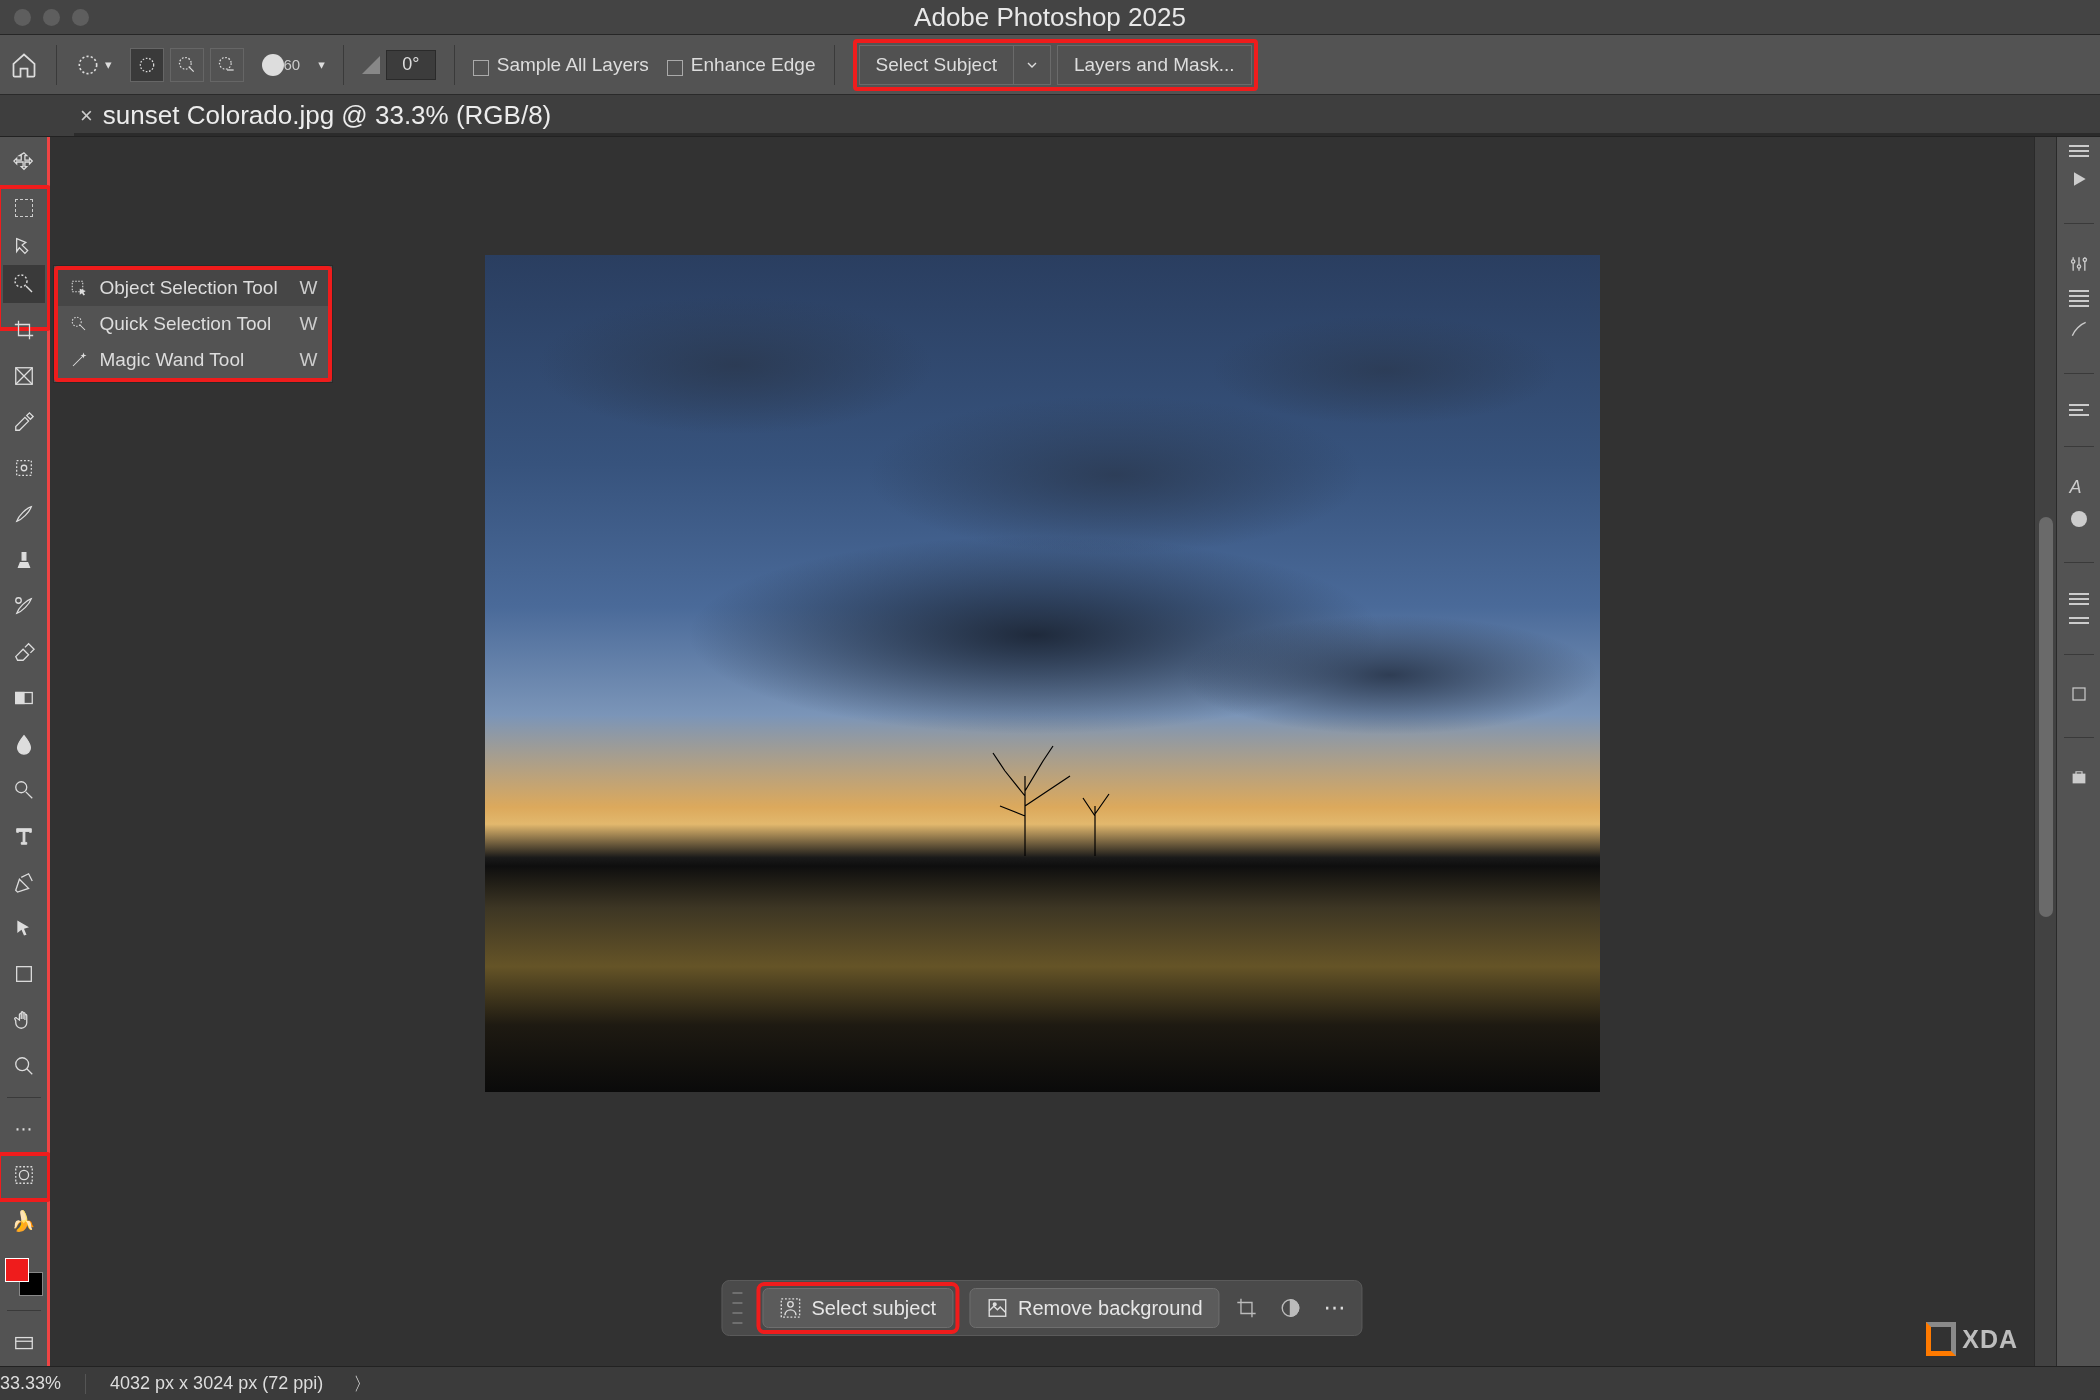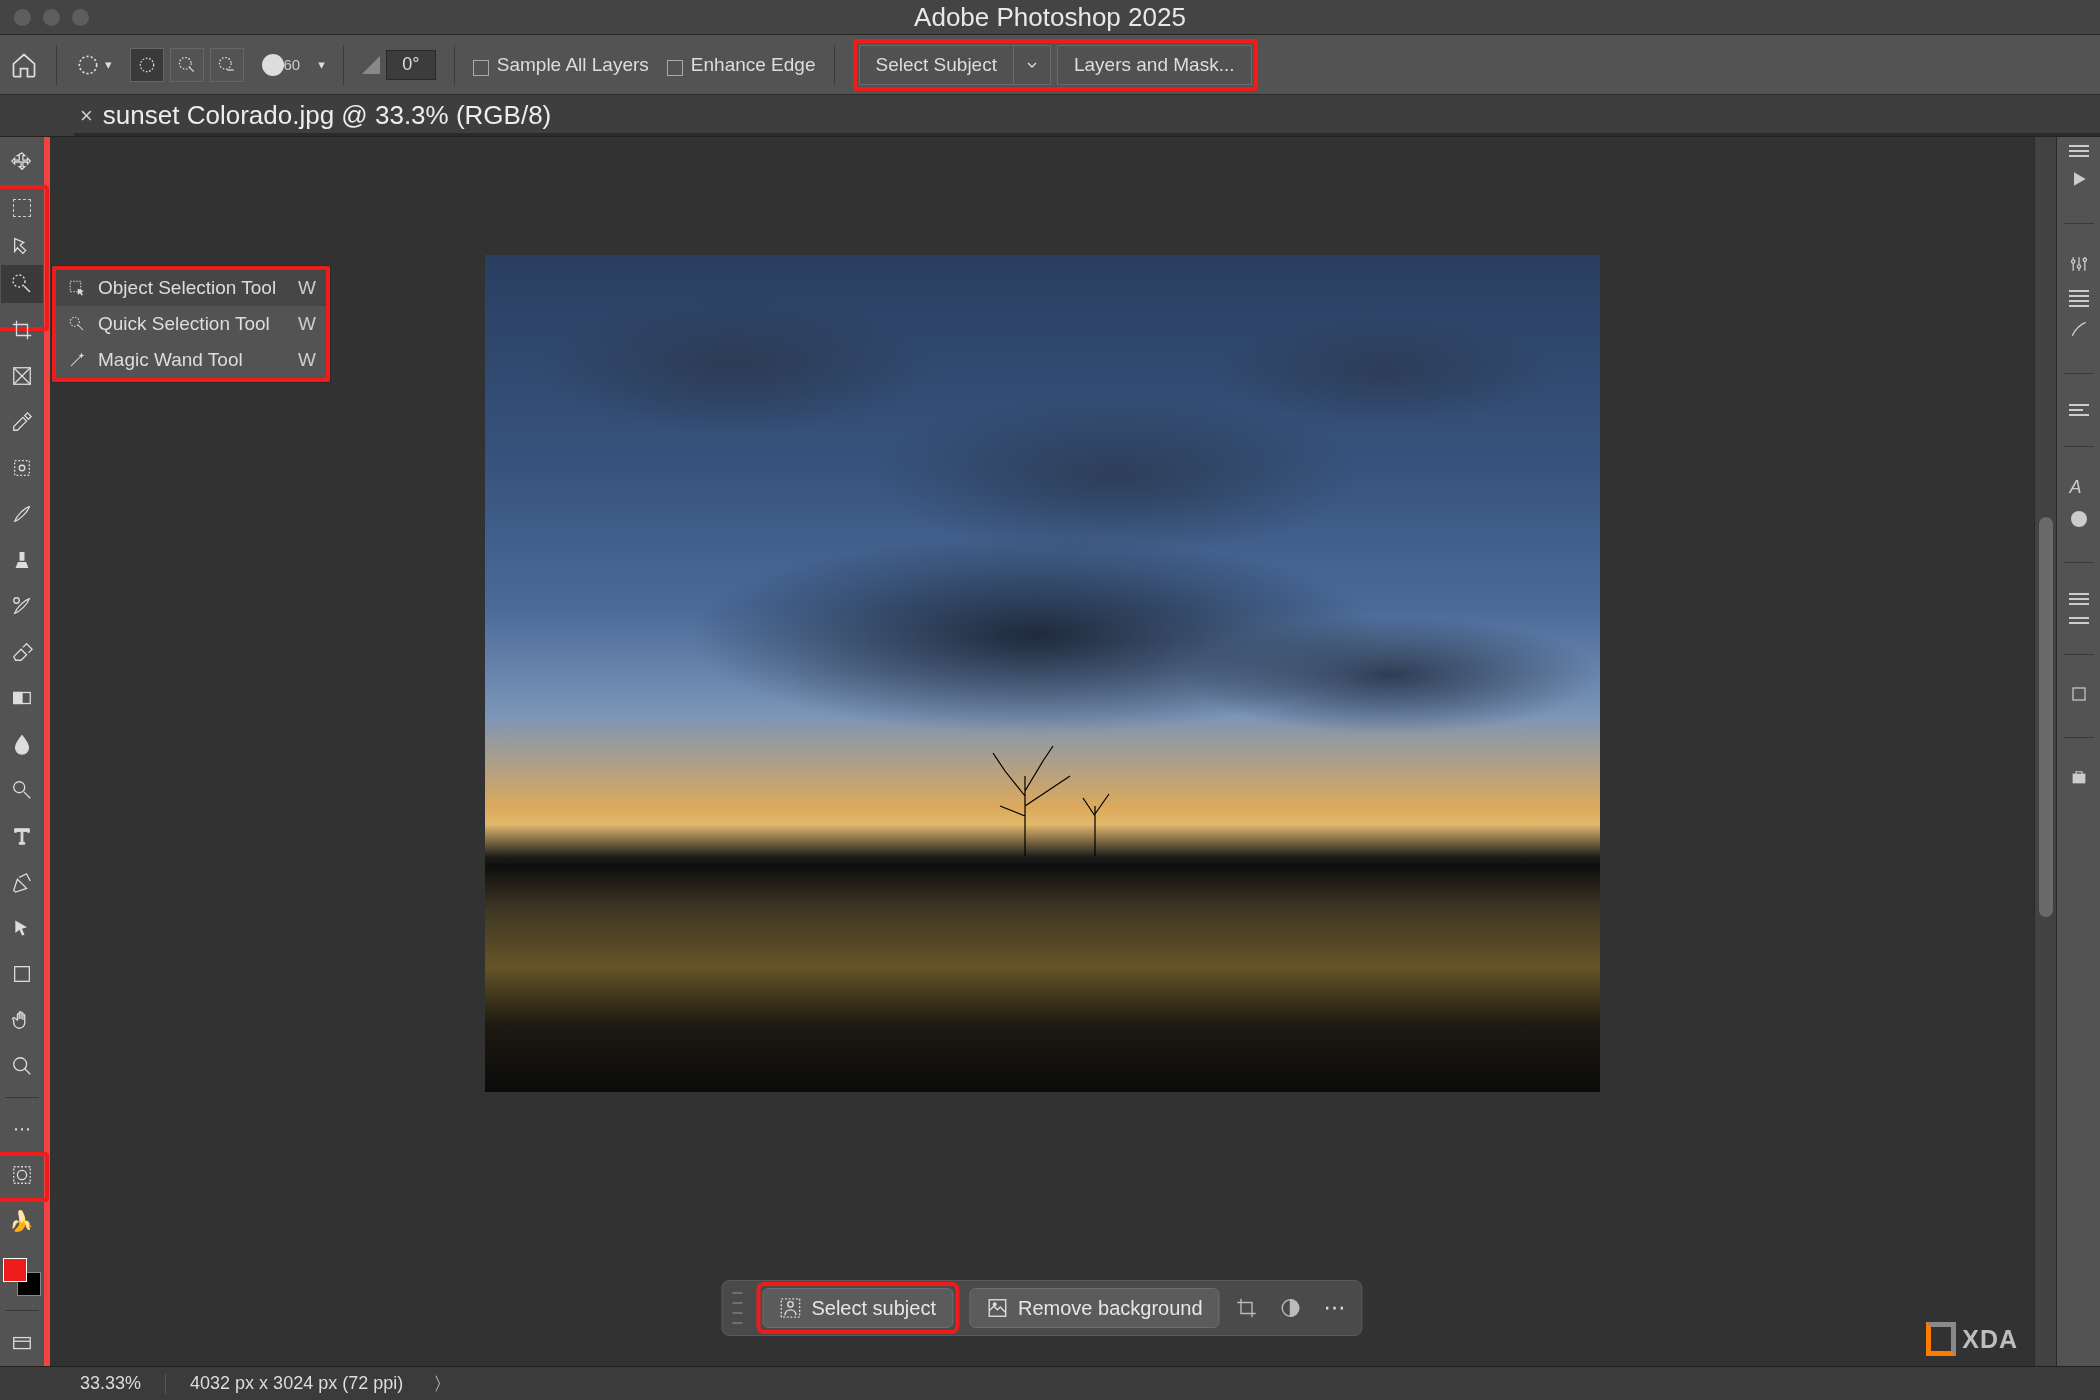--- a/index.html
+++ b/index.html
@@ -20,21 +20,21 @@
   .cb-box{width:16px;height:16px;border:1px solid #aaa;background:transparent}
   .btn{background:#515151;border:1px solid #6a6a6a;color:#ddd;padding:8px 16px;font-size:19px}
   .dd-btn{display:flex}
   .dd-lbl{background:#515151;border:1px solid #6a6a6a;color:#ddd;padding:8px 16px;font-size:19px;border-right:none}
   .dd-ar{background:#515151;border:1px solid #6a6a6a;width:38px;display:flex;align-items:center;justify-content:center}
   .hl{border:4px solid #ef1c1c;border-radius:4px;padding:2px;display:flex;gap:6px;align-items:center}
   .tab-strip{height:42px;background:#3e3e3e;display:flex;align-items:center;padding-left:80px;border-bottom:1px solid #222}
   .tab-close{color:#ccc;font-size:22px;margin-right:10px}
   .tab-name{color:#ececec;font-size:26px}
   .body{display:flex;height:calc(1400px - 35px - 60px - 42px - 34px)}
-  .toolbox{width:50px;background:#535353;display:flex;flex-direction:column;align-items:center;padding-top:6px;gap:8px;border-right:6px solid #ef4444;position:relative}
+  .toolbox{width:50px;background:#535353;display:flex;flex-direction:column;align-items:center;padding-top:6px;gap:8px;border-right:3px solid #ef4444;position:relative}
   .tool{width:42px;height:38px;display:flex;align-items:center;justify-content:center;color:#ddd;position:relative}
   .tool.active{background:#3a3a3a}
   .tool svg{display:block}
   .swatches{margin-top:10px;position:relative;width:38px;height:38px}
   .sw-b{position:absolute;right:0;bottom:0;width:24px;height:24px;background:#000;border:1px solid #888}
   .sw-f{position:absolute;left:0;top:0;width:24px;height:24px;background:#ef1c1c;border:1px solid #fff}
   .tb-hl{position:absolute;border:4px solid #ef1c1c;border-radius:4px;pointer-events:none}
   .flyout{position:absolute;left:50px;top:0;width:280px;background:#535353;border:1px solid #2a2a2a;z-index:10}
   .fly-hl{border:4px solid #ef1c1c;border-radius:4px}
   .fly-row{display:flex;align-items:center;height:36px;padding:0 10px;gap:10px;font-size:19px}
@@ -54,21 +54,21 @@
   .ctx-btn{height:40px;background:#5b5b5b;border:1px solid #6e6e6e;border-radius:6px;display:flex;align-items:center;gap:10px;padding:0 16px;color:#e6e6e6;font-size:20px}
   .ctx-ic{width:34px;height:34px;display:flex;align-items:center;justify-content:center;color:#ddd}
   .grip{width:10px;height:40px;display:flex;flex-direction:column;justify-content:space-around;margin-right:4px}
   .grip span{height:2px;background:#6f6f6f}
   .hl-ctx{border:4px solid #ef1c1c;border-radius:8px;padding:2px}
   .right-rail{width:44px;background:#535353;border-left:1px solid #2a2a2a;display:flex;flex-direction:column;align-items:center;padding-top:8px;gap:30px}
   .right-rail .grp{display:flex;flex-direction:column;gap:12px}
   .right-rail .sep2{width:30px;height:1px;background:#3a3a3a}
   .scroll-gut{width:22px;background:#424242;border-left:1px solid #2a2a2a;position:relative}
   .thumb{position:absolute;top:380px;left:4px;width:14px;height:400px;background:#6a6a6a;border-radius:7px}
-  .status{height:34px;background:#3b3b3b;display:flex;align-items:center;padding-left:80px;gap:24px;font-size:18px;color:#ddd;border-top:1px solid #222}
+  .status{height:34px;background:#3b3b3b;display:flex;align-items:center;gap:24px;font-size:18px;color:#ddd;border-top:1px solid #222}
   .status .sepv{width:1px;height:20px;background:#555}
   .chev{font-size:13px}
   .watermark{position:absolute;right:16px;bottom:10px;display:flex;align-items:center;gap:6px;font-weight:700;font-size:25px;color:#bdbdbd;letter-spacing:1px}
   .wm-ic{width:30px;height:34px;border:5px solid #ff7a00;border-right:5px solid #8a8a8a;border-top:5px solid #8a8a8a}
   .ic-lines{display:flex;flex-direction:column;gap:3px}
   .ic-lines span{display:block;width:20px;height:2px;background:#ccc}
   .angle-ic{width:0;height:0;border-left:18px solid transparent;border-bottom:18px solid #888}
   .sel-ic{width:18px;height:18px;border:1px dashed #ccc}
   .brushsel{display:flex;align-items:center;gap:4px}
   .modebtns{display:flex;gap:6px}

